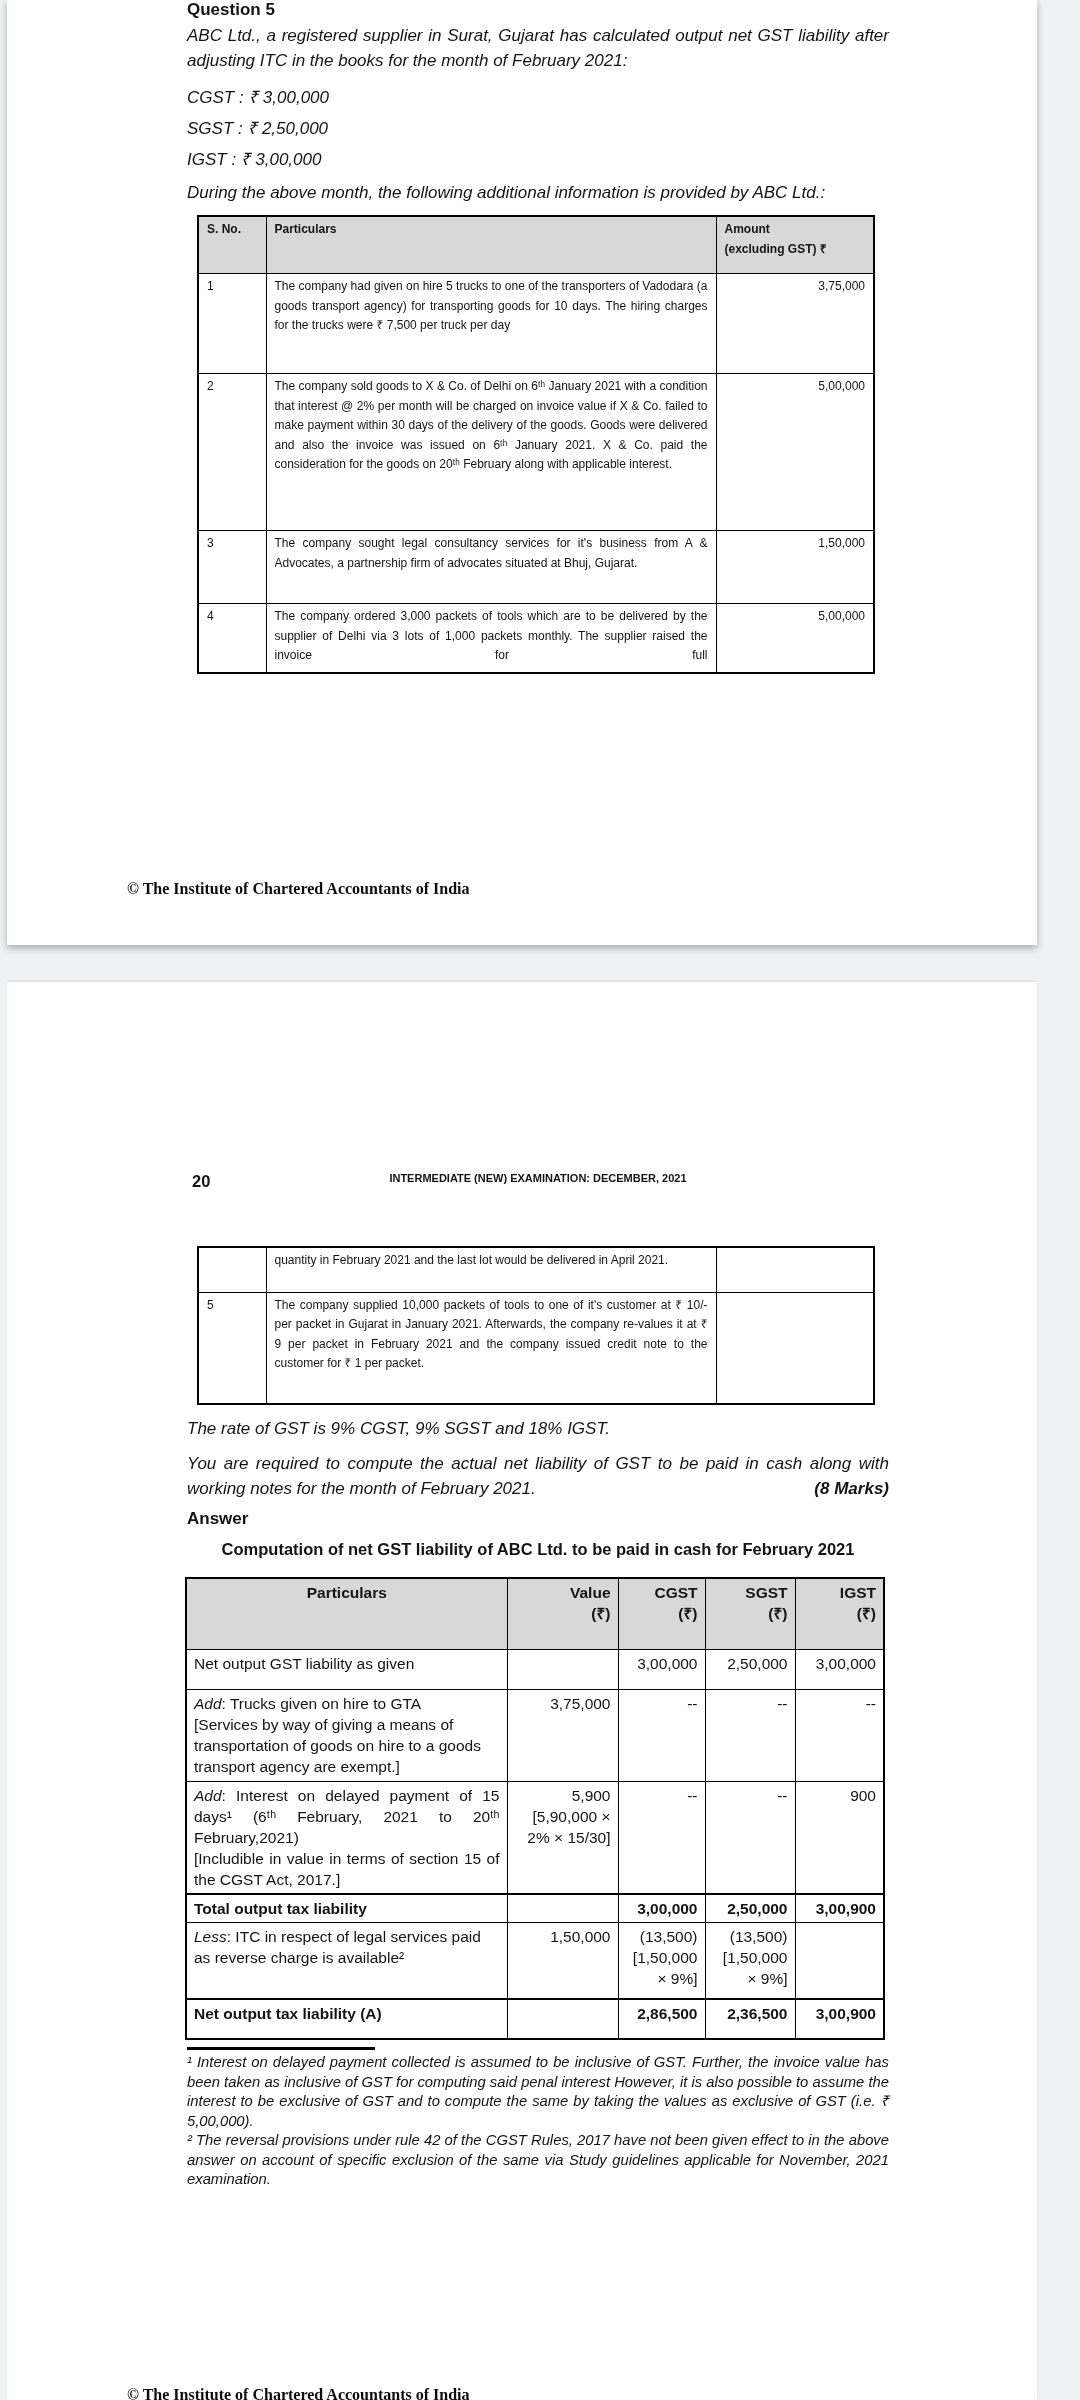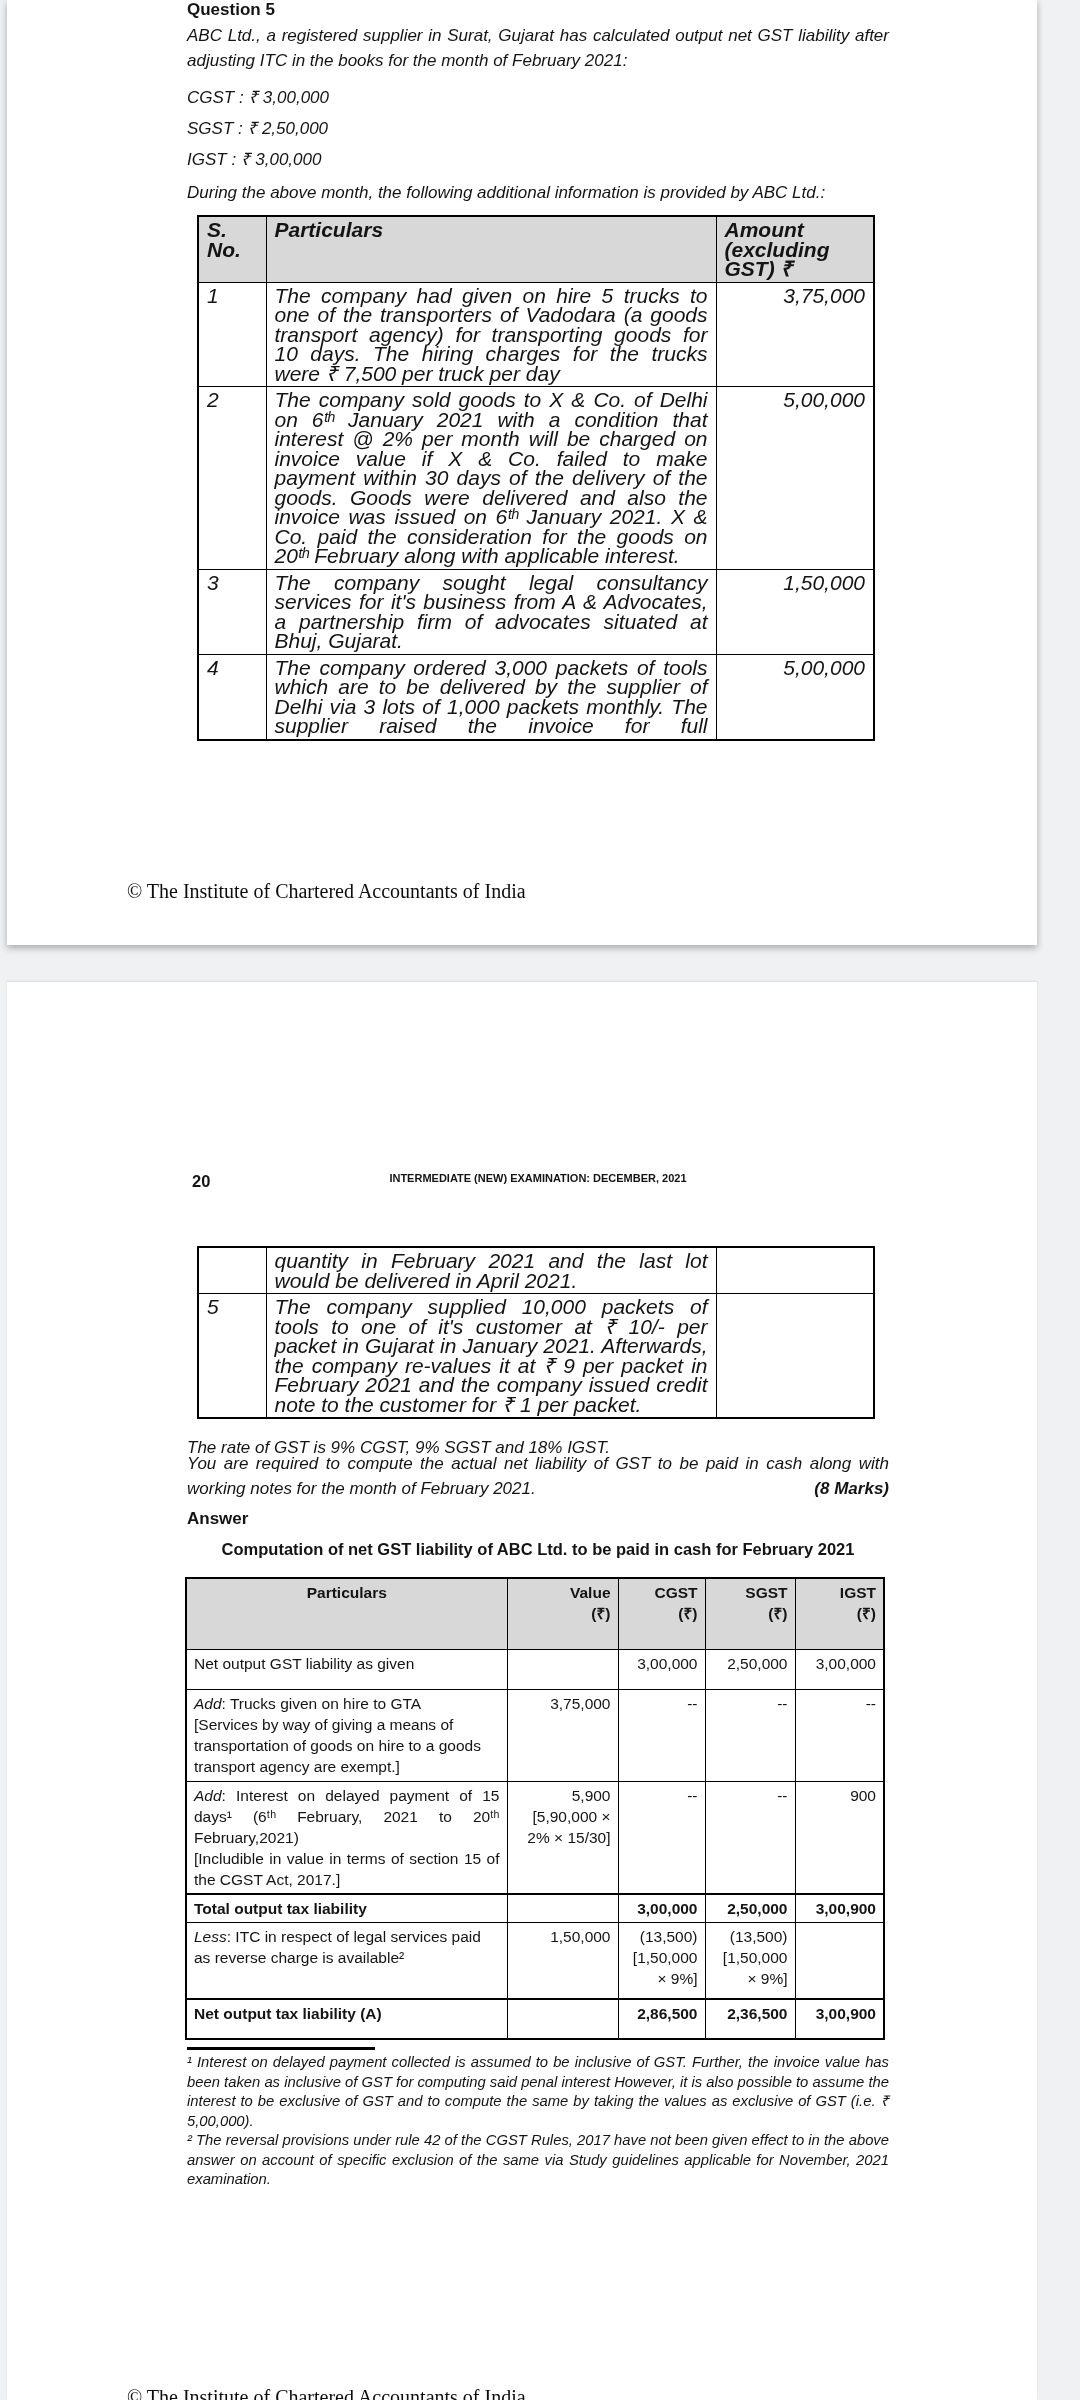--- a/index.html
+++ b/index.html
@@ -21,45 +21,45 @@
   
   #q-title  { left:180px; top:0;     font-size:17px; font-weight:bold;text-align:center; }
   #q-intro  { left:180px; top:23px;  width:702px; font-size:17px; font-style:italic;
               line-height:25px; text-align:justify; }
   .gst-line { left:180px; font-size:17px; font-style:italic; }
   #cgst-line { top:85px; } #sgst-line { top:116px; } #igst-line { top:147px; }
   #during   { left:180px; top:183px; width:720px; font-size:17px; font-style:italic; }
 
   
   table.qtable { border-collapse:collapse; table-layout:fixed; width:676px;
-                 font-size:21px; font-style:italic; line-height:19.5px;
+                 font-size:12px; line-height:19.5px;
                  border:2px solid #000; }
   .qtable th, .qtable td { border:1px solid #000; vertical-align:top; padding:3px 8px; }
   .qtable thead th { background:#d8d8d8; text-align:left; font-weight:bold; height:50px; }
   .qtable th.amt-h { text-align:left; }
   .qtable td.just { text-align:justify; }
   .qtable td.just-all { text-align:justify; text-align-last:justify; }
   .qtable td.amt { text-align:right; }
   #qtable1 { left:190px; top:215px; }
   #qtable2 { left:190px; top:264px; }
   tr.h100 { height:100px; } tr.h157 { height:157px; } tr.h73 { height:73px; }
   tr.h69  { height:69px; }  tr.h45  { height:45px; }  tr.h112 { height:112px; }
 
-  .footer-serif { font-family:"Liberation Serif", serif; font-weight:normal;
-                  font-size:20px; color:#0d0d0d; white-space:nowrap; }
+  .footer-serif { font-family:"Liberation Serif", serif; font-weight:bold;
+                  font-size:16px; color:#0d0d0d; white-space:nowrap; }
   #footer1 { left:120px; top:880px; }
   #footer2 { left:120px; top:1404px; }
 
   
   #pg-num    { left:185px; top:190px; font-size:16.5px; font-weight:bold; }
   #pg2-title { left:180px; top:190px; width:702px; text-align:center;
                font-size:11px; font-weight:bold; }
 
   
-  #rate-line { left:180px; top:437px; width:702px; font-size:17px; font-style:italic;margin-top:19px; }
+  #rate-line { left:180px; top:437px; width:702px; font-size:17px; font-style:italic; }
   #req       { left:180px; top:469px; width:702px; font-size:17px; font-style:italic;
                line-height:25px; text-align:justify; }
   #req .marks { position:absolute; right:0; top:25px; font-weight:bold; }
   #answer-label { left:180px; top:527px; font-size:17px; font-weight:bold; }
   #comp-title   { left:180px; top:558px; width:702px; text-align:center;
                   font-size:16.5px; font-weight:bold; }
 
   
   #atable { left:178px; top:595px; }
   table.atable { border-collapse:collapse; table-layout:fixed; width:698px;

